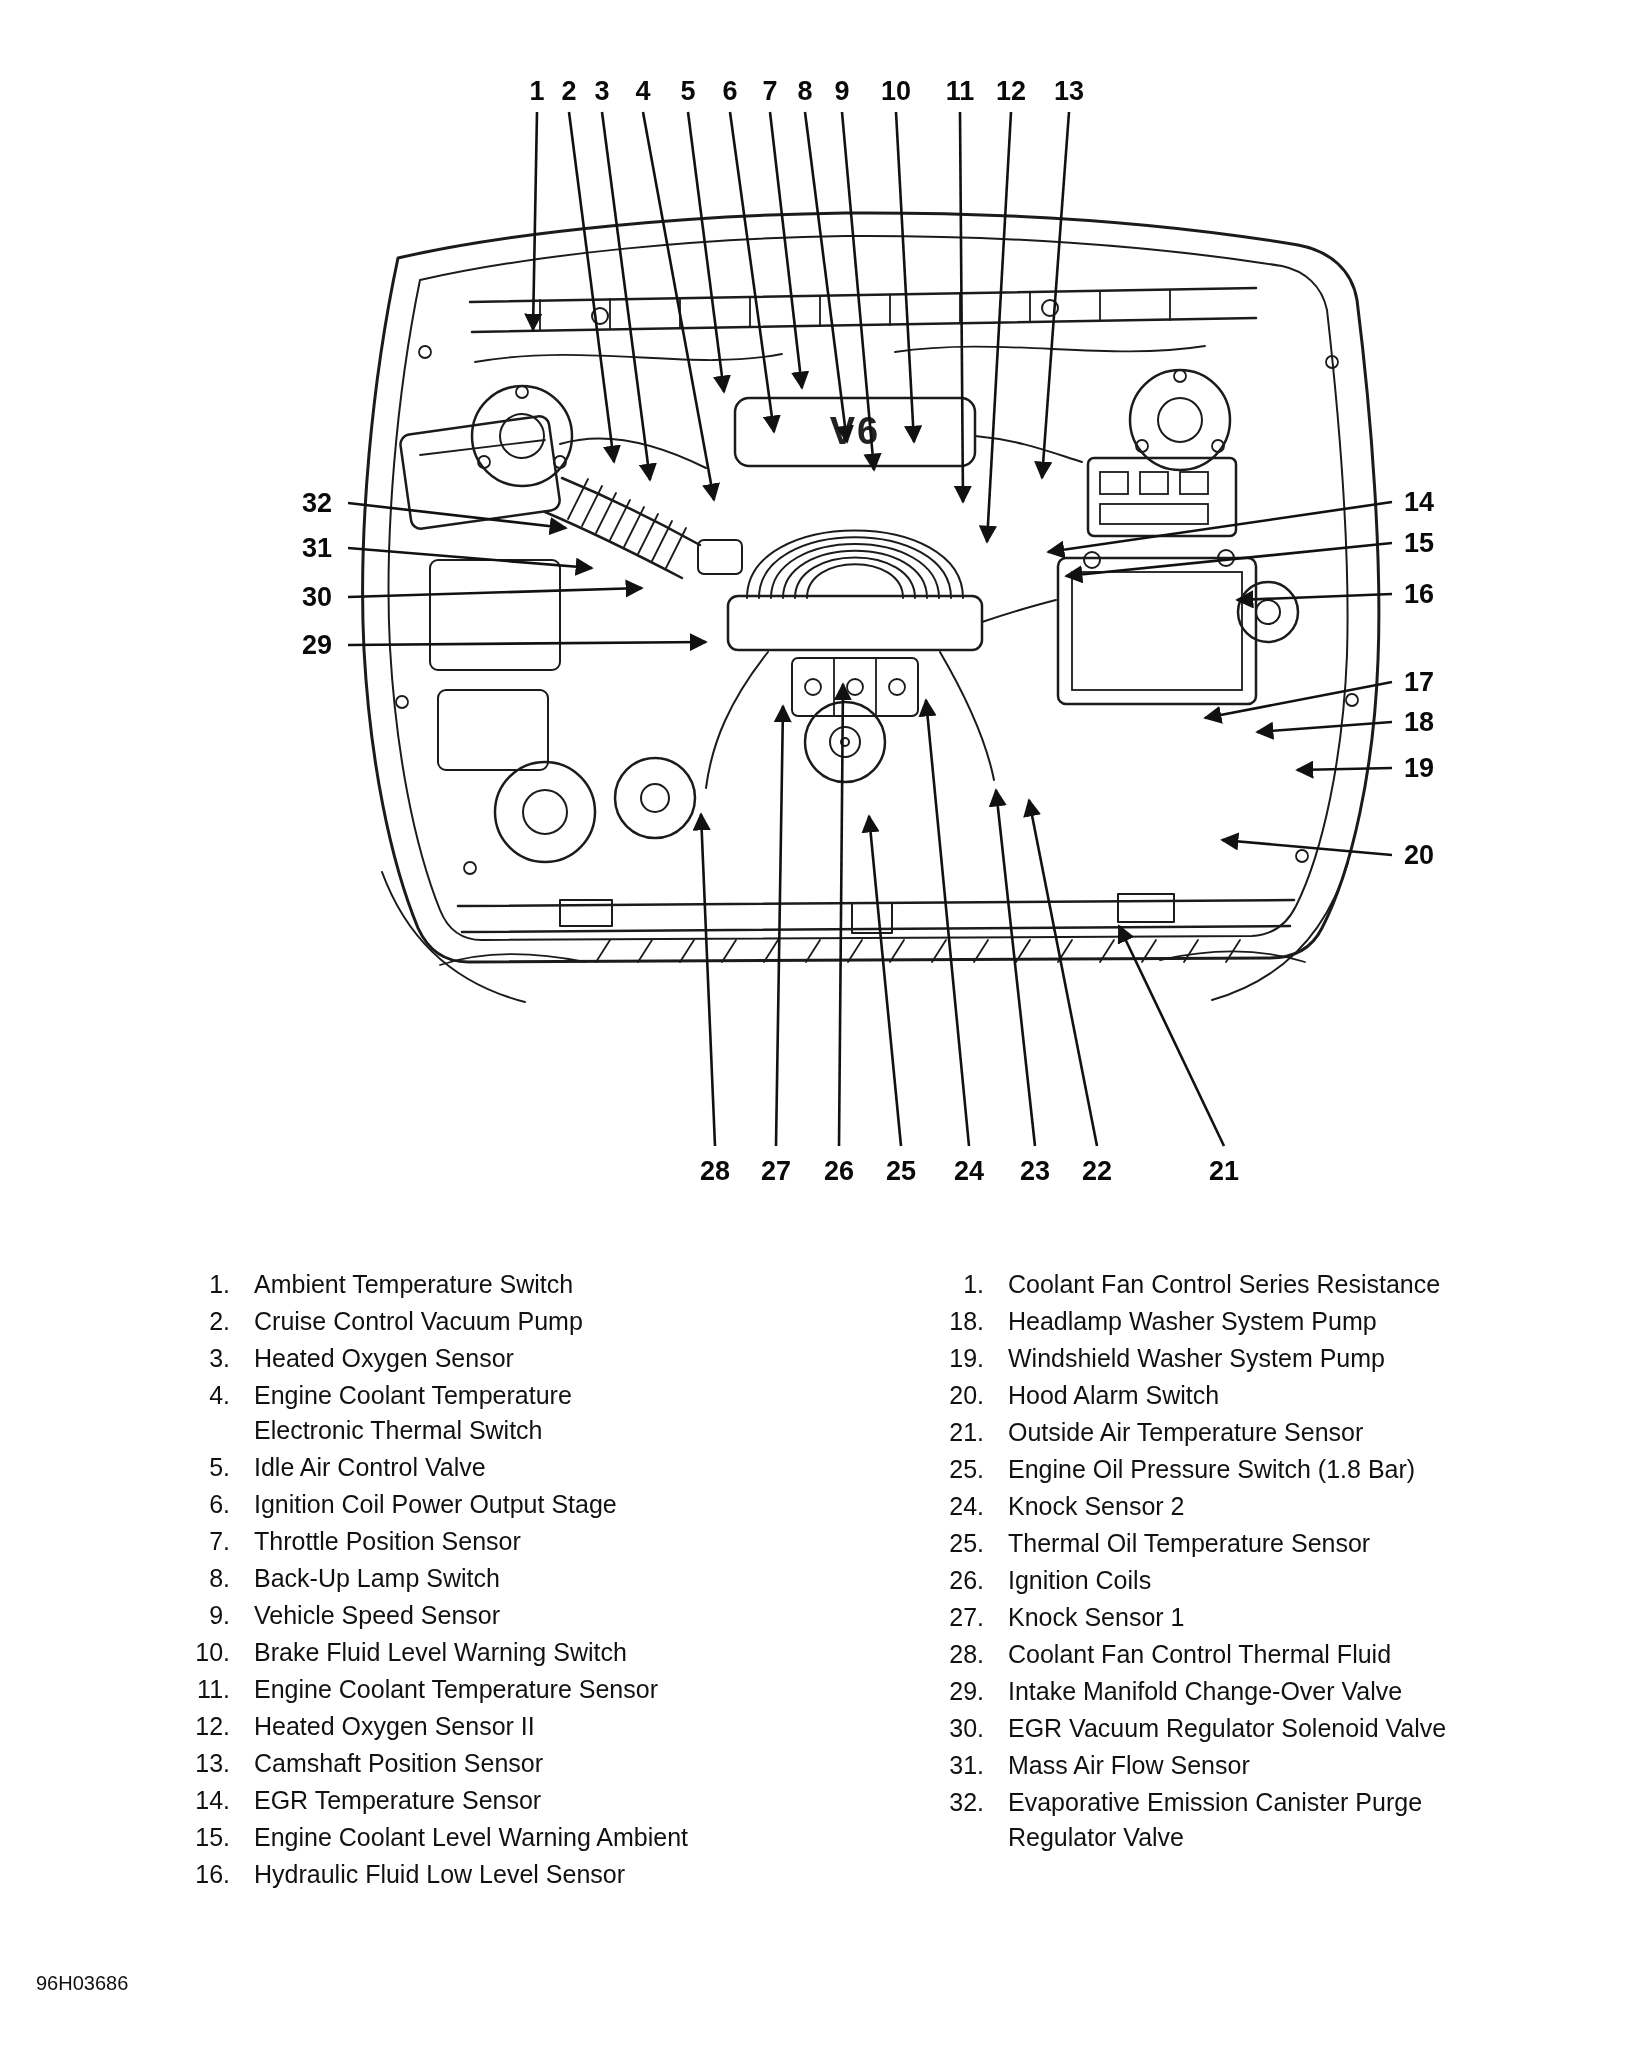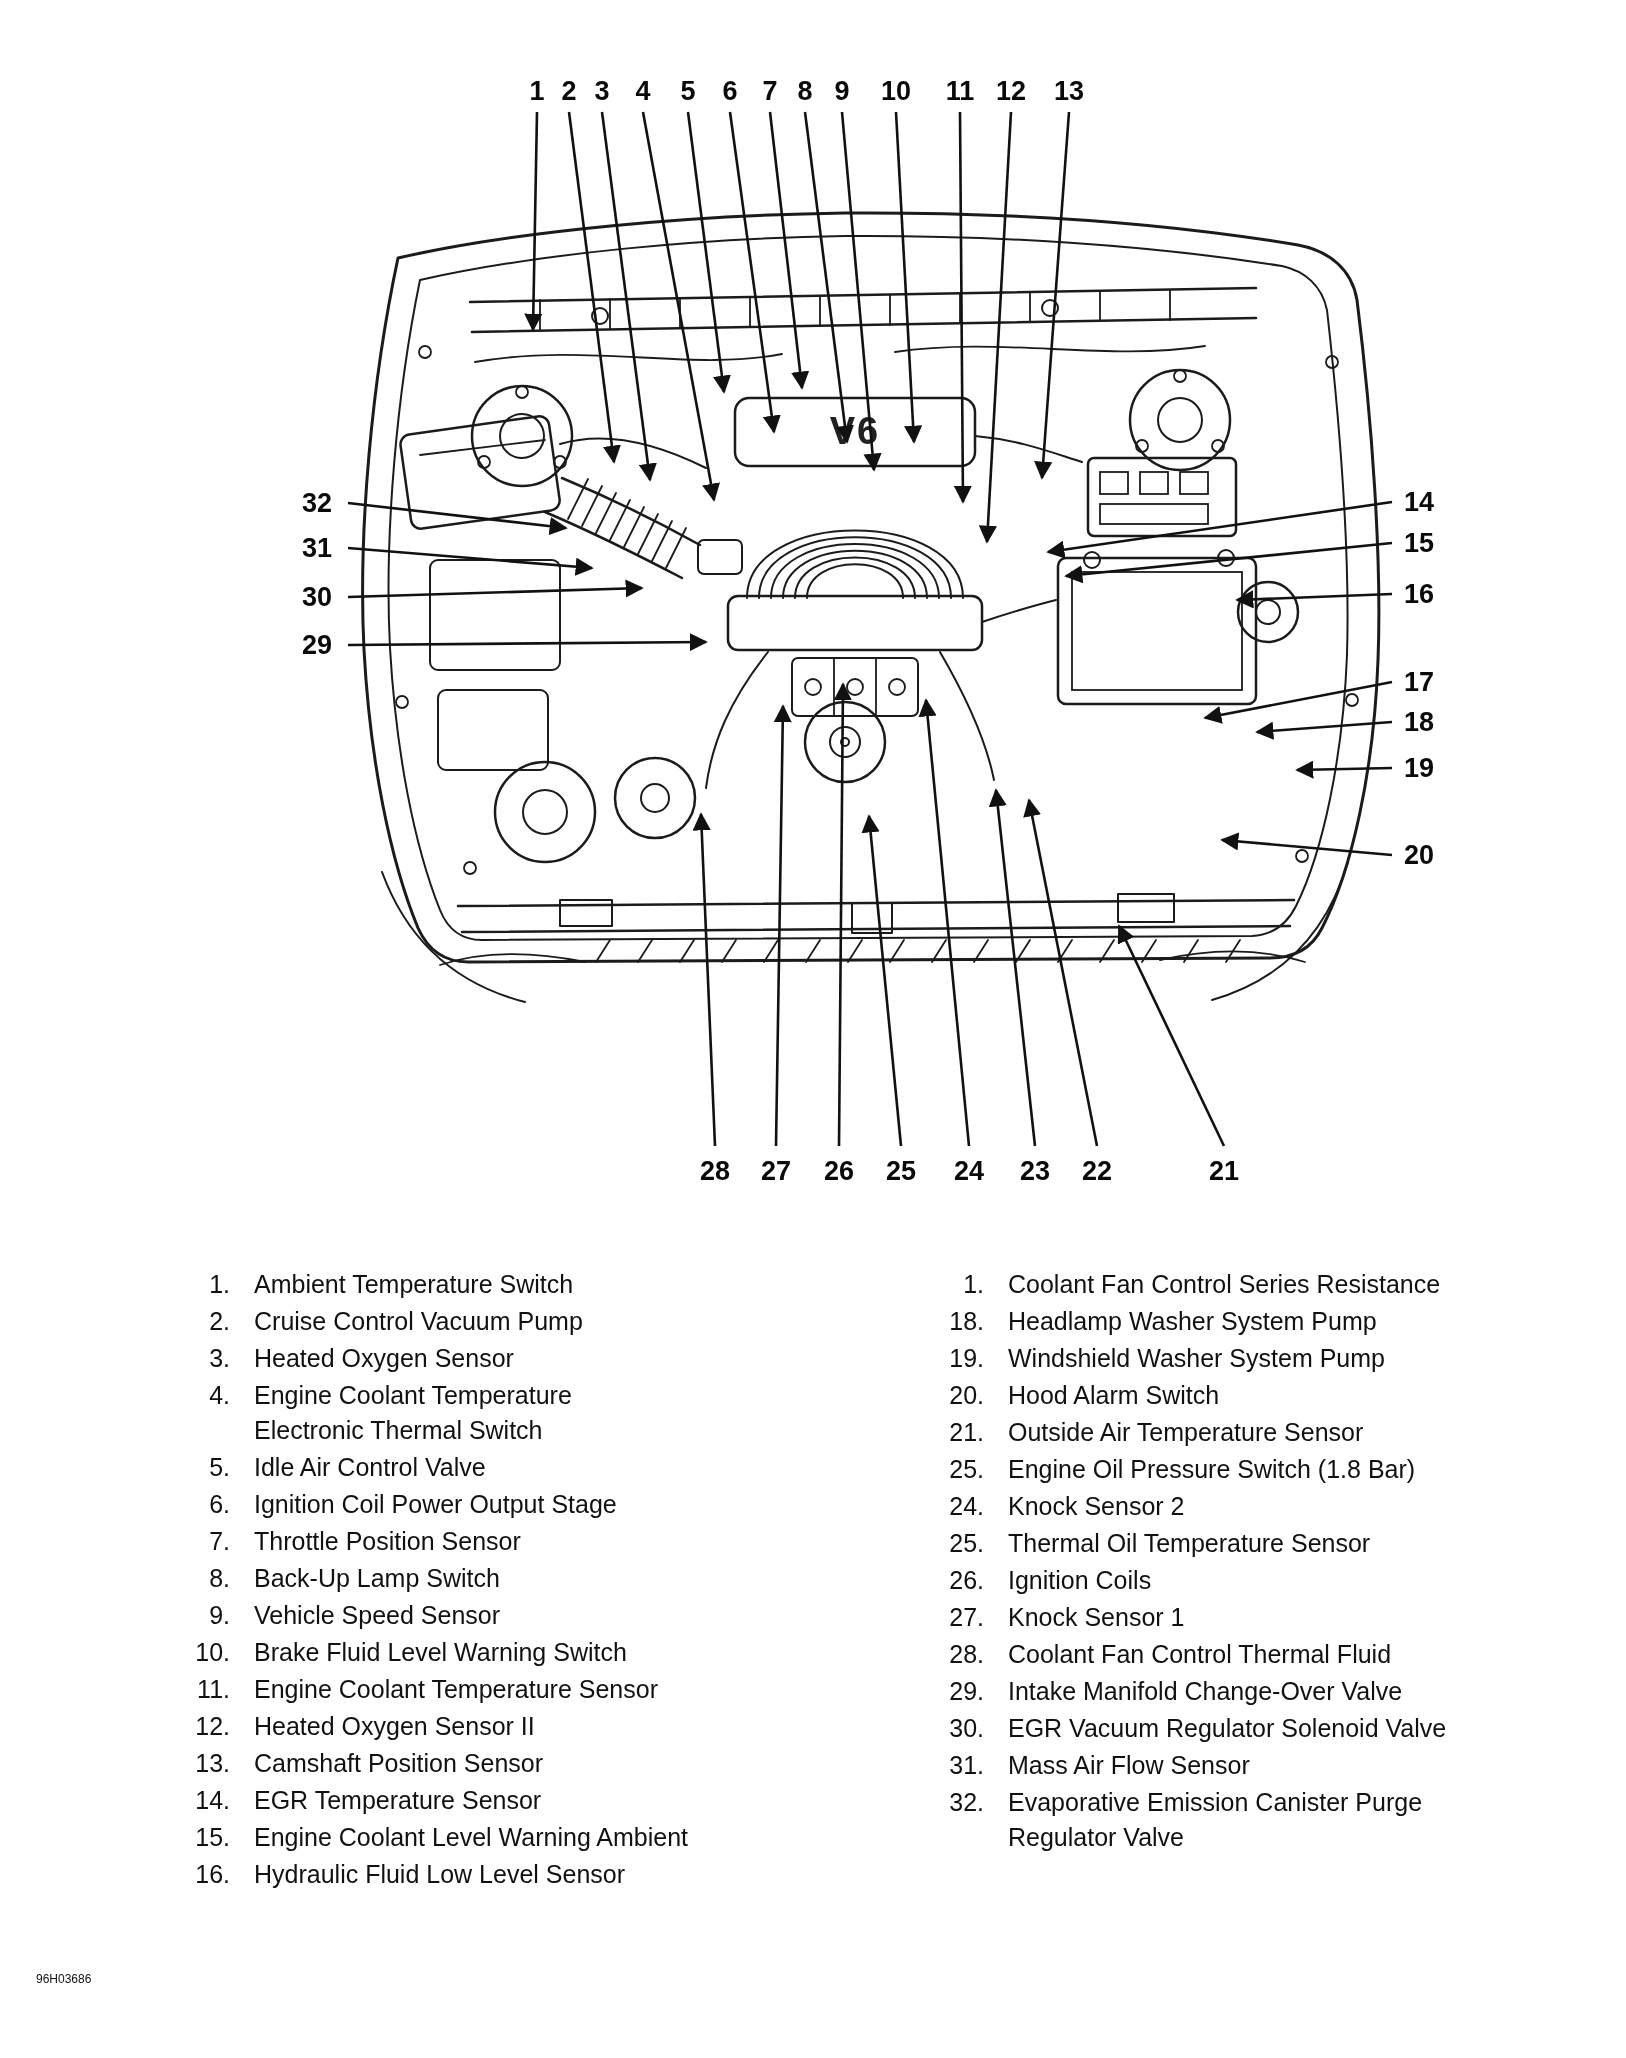--- a/index.html
+++ b/index.html
@@ -25,21 +25,21 @@
     font-family:"Liberation Sans", sans-serif;
     font-weight:bold;font-size:38px;fill:#222;letter-spacing:2px;
   }
   .legend{position:absolute;top:1267px;left:0;width:1626px;}
   .legend-col{position:absolute;top:0;}
   .legend-col.left{left:174px;width:700px;}
   .legend-col.right{left:928px;width:680px;}
   .legend-row{display:flex;align-items:flex-start;margin-bottom:2px;font-size:25px;line-height:35px;}
   .legend-num{flex:0 0 56px;text-align:right;padding-right:24px;box-sizing:content-box;}
   .legend-label{white-space:pre-line;}
-  .figure-code{position:absolute;left:36px;top:1972px;font-size:12px;color:#111;}
+  .figure-code{position:absolute;left:36px;top:1972px;font-size:20px;color:#111;}
 </style>
 </head>
 <body>
 
 <div class="page">
 
   <svg class="diagram-svg" width="1626" height="1210" viewBox="0 0 1626 1210">
     <defs>
       <marker id="arrow" viewBox="0 0 10 10" refX="9" refY="5" markerWidth="7" markerHeight="7" orient="auto-start-reverse">
         <path d="M0,0 L10,5 L0,10 z" fill="#111"></path>

